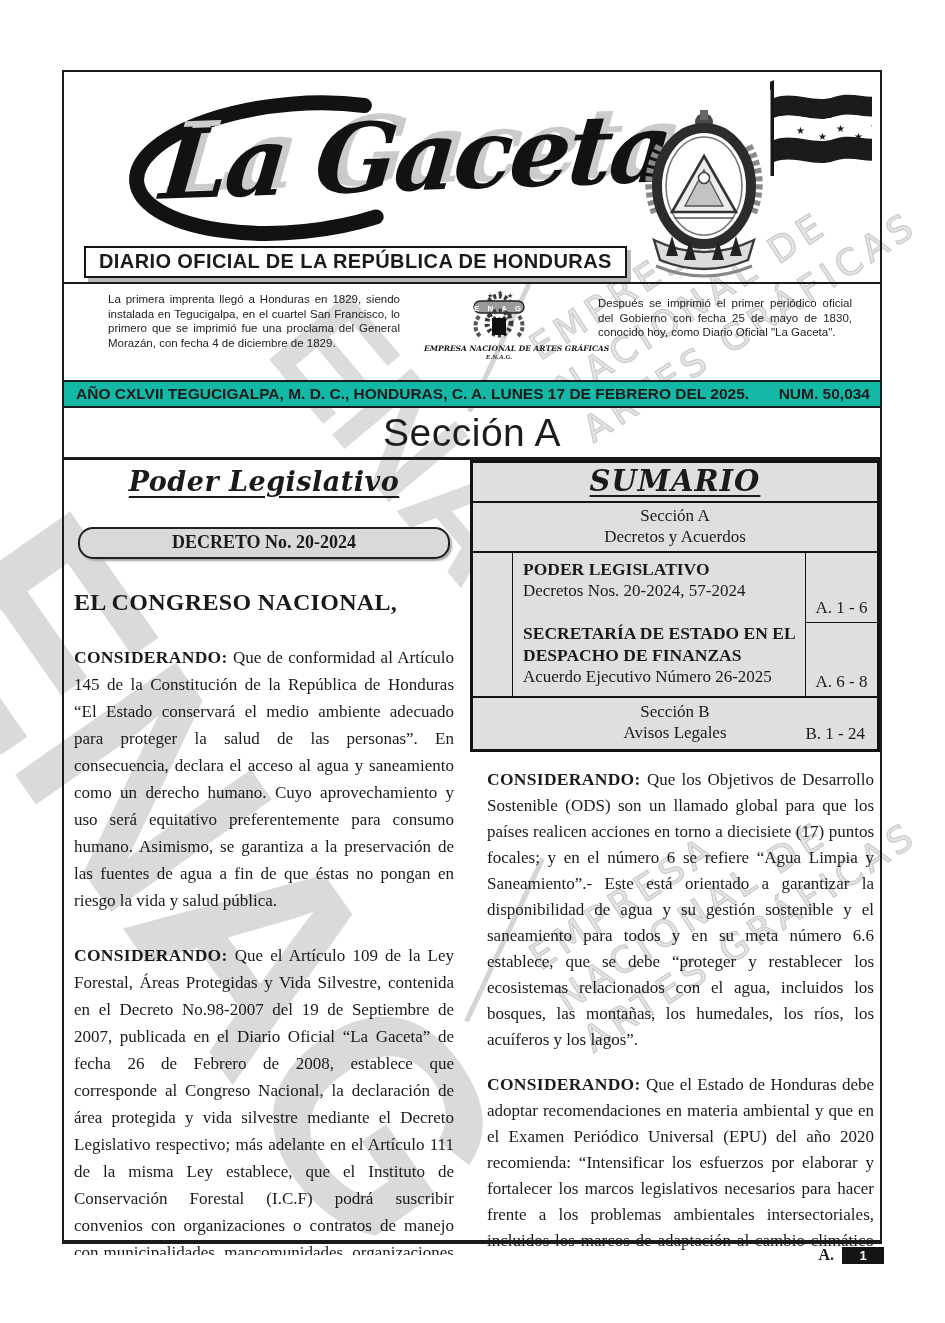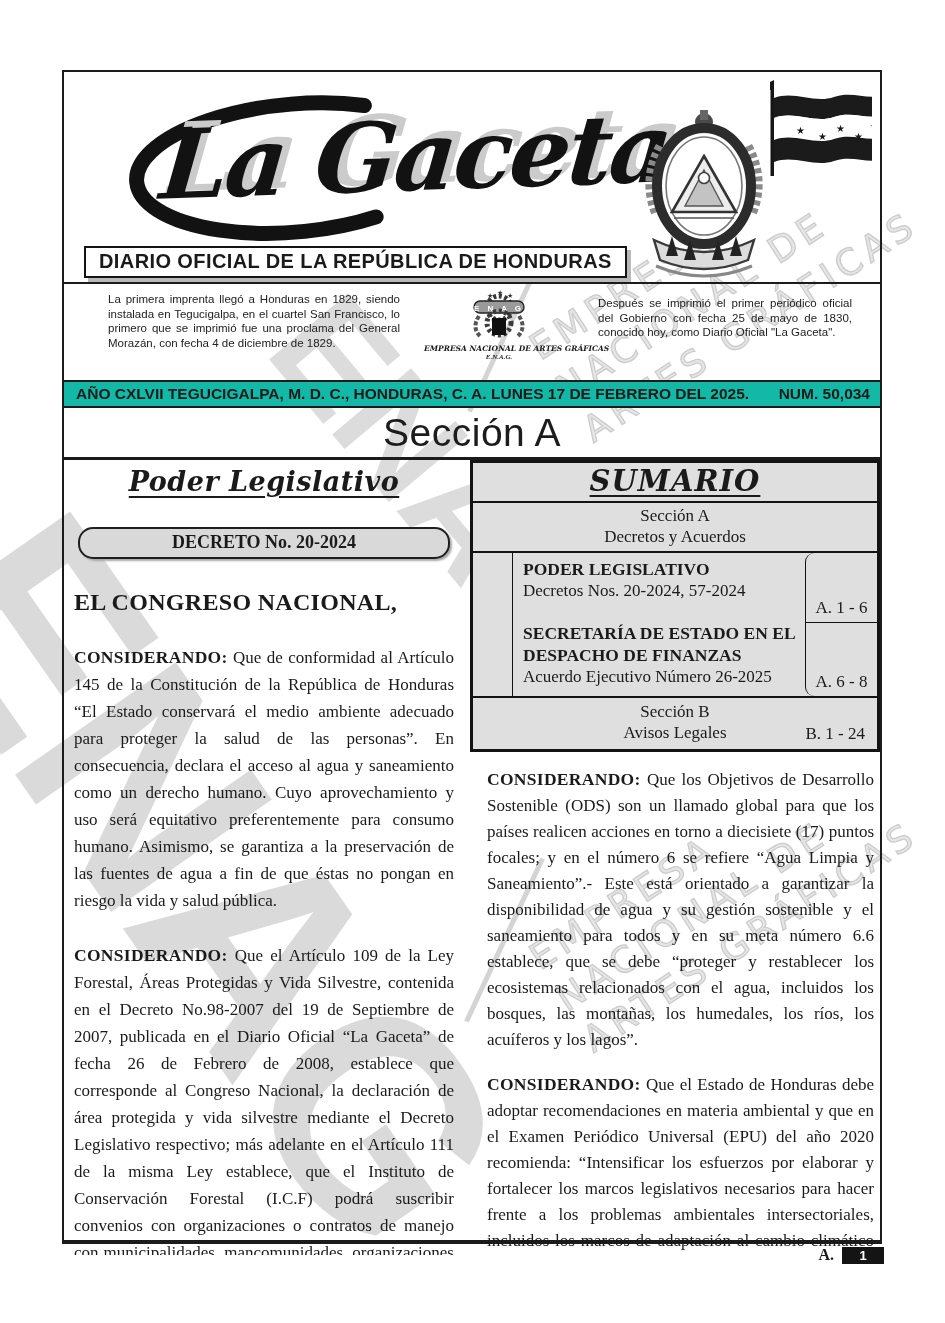--- a/index.html
+++ b/index.html
@@ -105,21 +105,21 @@
   .sum-title .t {
     font-family:"DejaVu Serif", serif; font-style:italic; font-weight:bold; font-size:29px;
     text-decoration:underline; text-underline-offset:4px; letter-spacing:1px;
   }
   .sum-seca { text-align:center; border-bottom:2px solid #131313; padding:2px 0 4px; line-height:21px; }
   .sum-entries { display:flex; border-bottom:2px solid #131313; }
   .sum-strip { width:40px; border-right:1.5px solid #131313; }
   .sum-main { flex:1; padding:5px 8px 8px 10px; line-height:22px; }
   .sum-main .head { font-weight:bold; font-size:17.5px; }
   .sum-main .entry2 { margin-top:20px; }
-  .sum-pages { width:72px; border-left:1.5px solid #131313; display:flex; flex-direction:column;border-radius:9px; }
+  .sum-pages { width:72px; border-left:1.5px solid #131313; display:flex; flex-direction:column; }
   .sum-pages .cell { flex:1.05; display:flex; align-items:flex-end; justify-content:center; padding-bottom:4px; }
   .sum-pages .cell:first-child { border-bottom:1.5px solid #131313; flex:1; }
   .sum-secb { position:relative; text-align:center; padding:3px 0 6px; line-height:21px; }
   .sum-secb .pages-b { position:absolute; right:12px; top:25px; }
 
   
   .footer { position:absolute; top:1246px; right:61px; display:flex; align-items:center; gap:8px; z-index:2; }
   .footer .sec { font-weight:bold; font-size:16px; }
   .page-box {
     width:42px; height:17px; background:#141414; color:#fff; display:flex; align-items:center;

